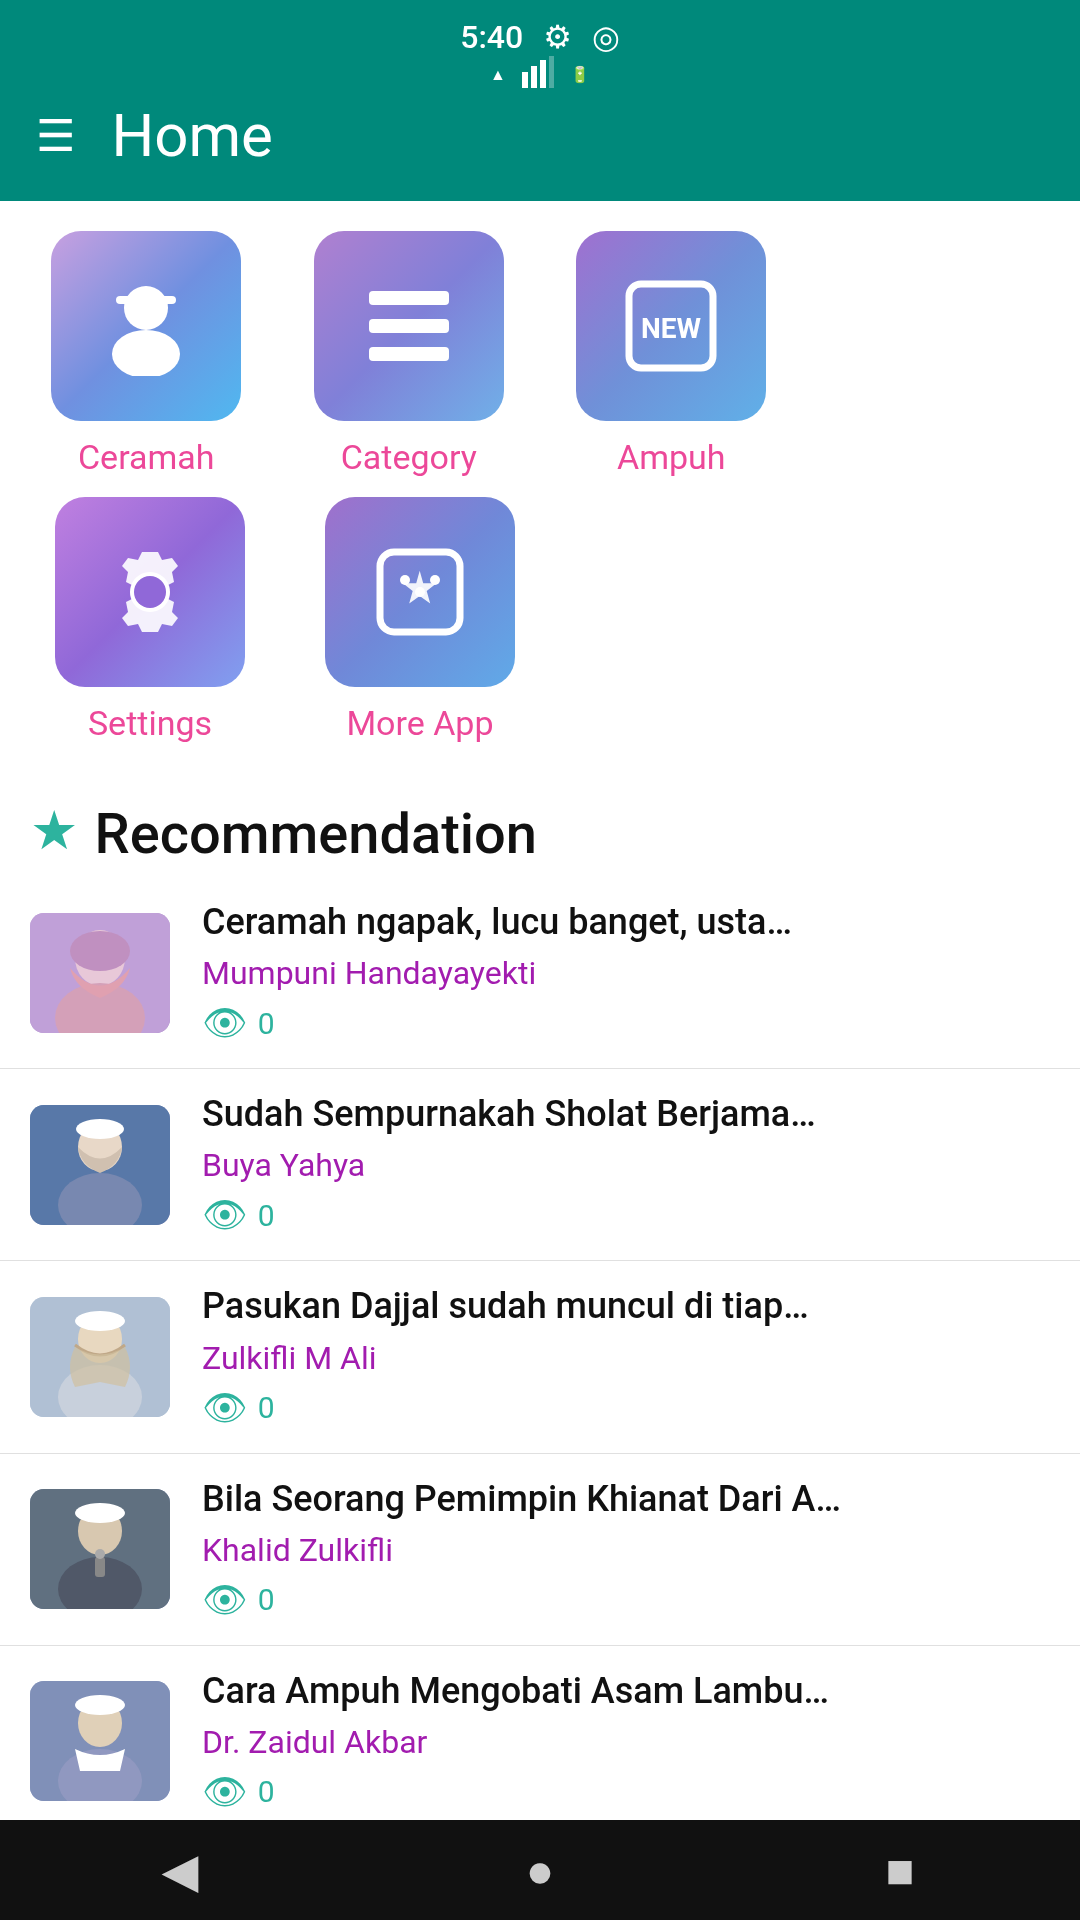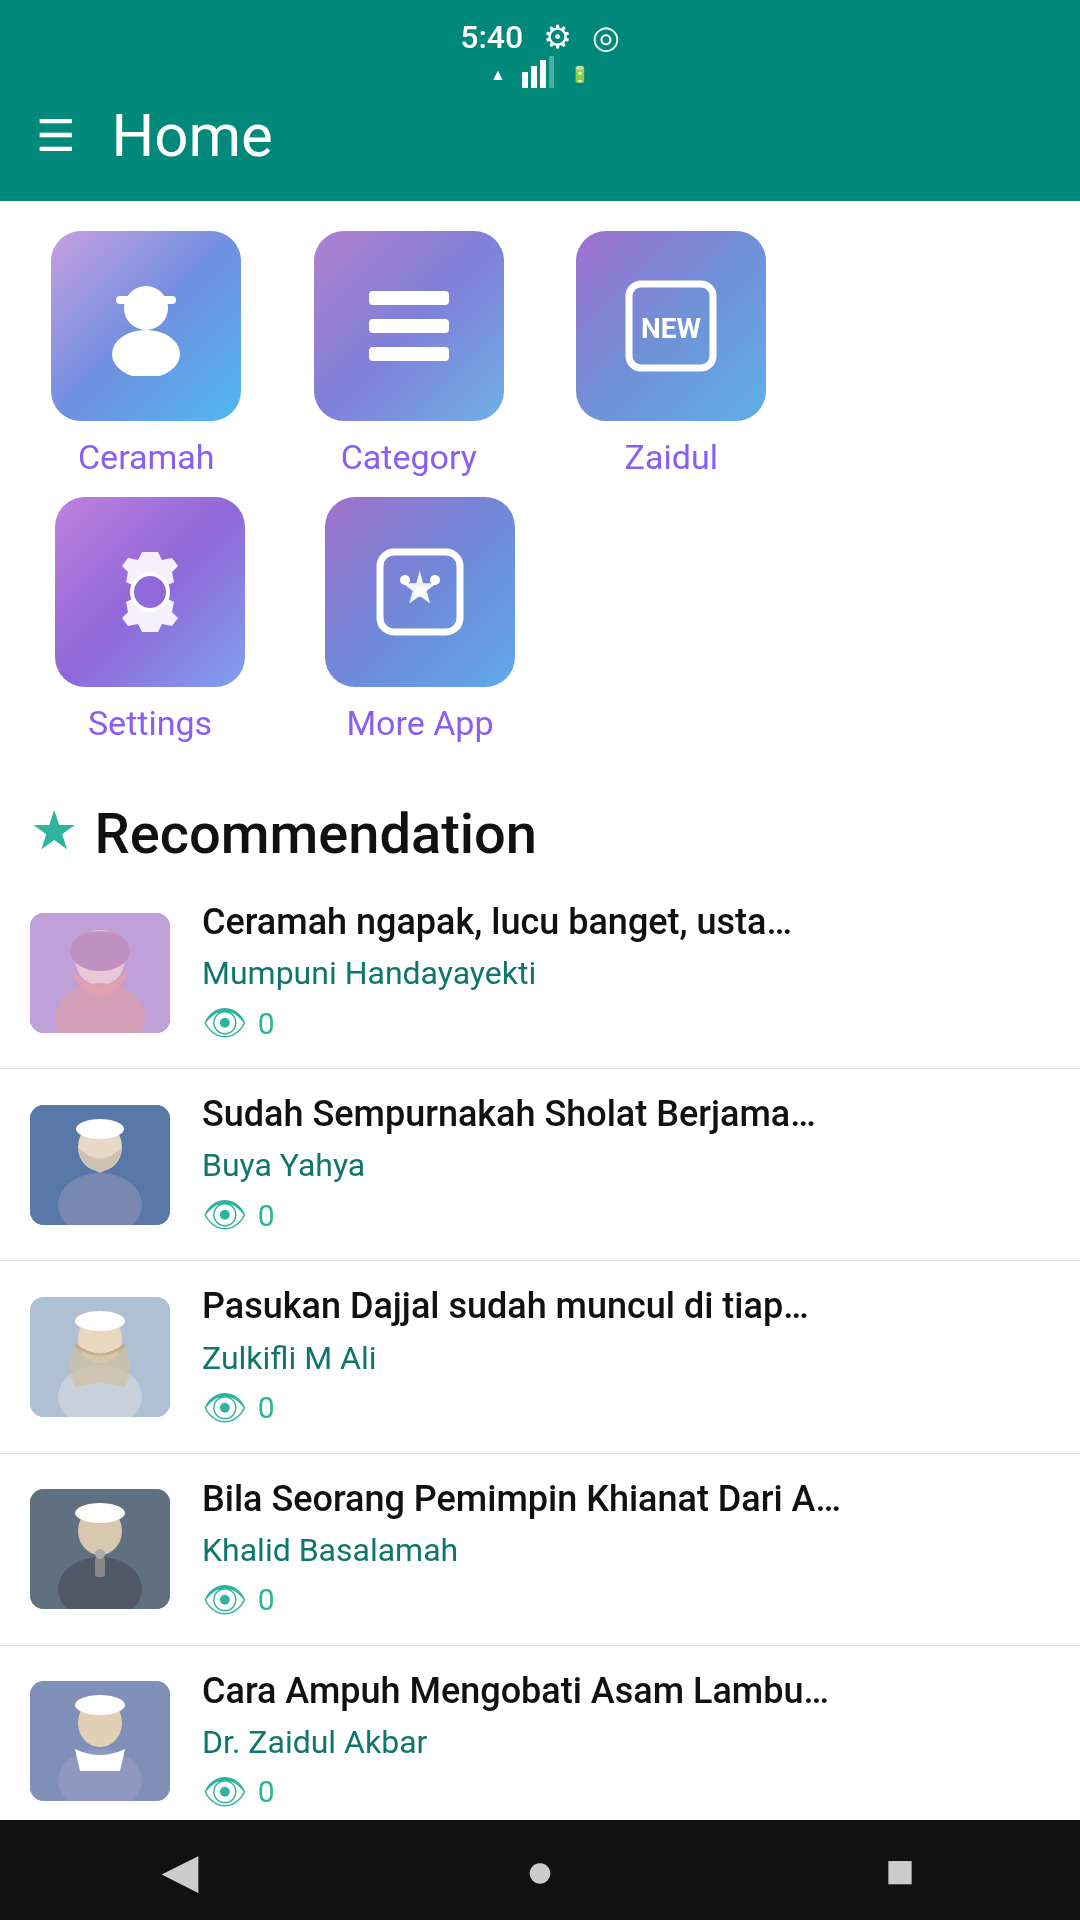--- a/index.html
+++ b/index.html
@@ -78,21 +78,21 @@
       display: flex;
       align-items: center;
       justify-content: center;
     }
     .menu-icon svg {
       width: 100px;
       height: 100px;
     }
     .menu-label {
       font-size: 34px;
-      color: #8b5cf6;
+      color: #ec4899;
       text-align: center;
     }
 
     
     .icon-ceramah {
       background: linear-gradient(135deg, #c8a0e0, #7090e0, #50b8f0);
       overflow: hidden;
       position: relative;
     }
     .icon-category { background: linear-gradient(135deg, #b080d0, #8080d8, #70b0e8); }
@@ -158,21 +158,21 @@
       gap: 10px;
     }
     .list-title {
       font-size: 36px;
       color: #111;
       font-weight: 500;
       line-height: 1.2;
     }
     .list-author {
       font-size: 32px;
-      color: #0f766e;
+      color: #a21caf;
     }
     .list-views {
       display: flex;
       align-items: center;
       gap: 10px;
       color: #2DB39E;
       font-size: 30px;
     }
     .eye-icon {
       color: #2DB39E;
@@ -262,21 +262,21 @@
     <span class="menu-label">Category</span>
   </div>
 
   <div class="menu-item">
     <div class="menu-icon icon-latest">
       <svg viewBox="0 0 100 100" fill="white">
         <rect x="8" y="8" width="84" height="84" rx="12" fill="none" stroke="white" stroke-width="7"></rect>
         <text x="50" y="62" text-anchor="middle" font-size="28" font-weight="bold" fill="white">NEW</text>
       </svg>
     </div>
-    <span class="menu-label">Zaidul</span>
+    <span class="menu-label">Ampuh</span>
   </div>
 
 </div>
 
 <div class="menu-grid-row2">
 
 
   <div class="menu-item">
     <div class="menu-icon icon-settings">
       <svg viewBox="0 0 100 100" fill="white">
@@ -382,21 +382,21 @@
         <ellipse cx="70" cy="42" rx="22" ry="24" fill="#d8c8b0"></ellipse>
         <ellipse cx="70" cy="100" rx="42" ry="32" fill="#505868"></ellipse>
         <ellipse cx="70" cy="24" rx="25" ry="10" fill="white"></ellipse>
 
         <rect x="65" y="68" width="10" height="20" rx="3" fill="#888"></rect>
         <circle cx="70" cy="65" r="5" fill="#aaa"></circle>
       </svg>
     </div>
     <div class="list-info">
       <span class="list-title">Bila Seorang Pemimpin Khianat Dari A…</span>
-      <span class="list-author">Khalid Basalamah</span>
+      <span class="list-author">Khalid Zulkifli</span>
       <div class="list-views">
         <span class="eye-icon">👁</span>
         <span>0</span>
       </div>
     </div>
   </div>
 
   <div class="list-item">
     <div class="list-thumb thumb-5">
       <svg viewBox="0 0 140 120" width="140" height="120">

